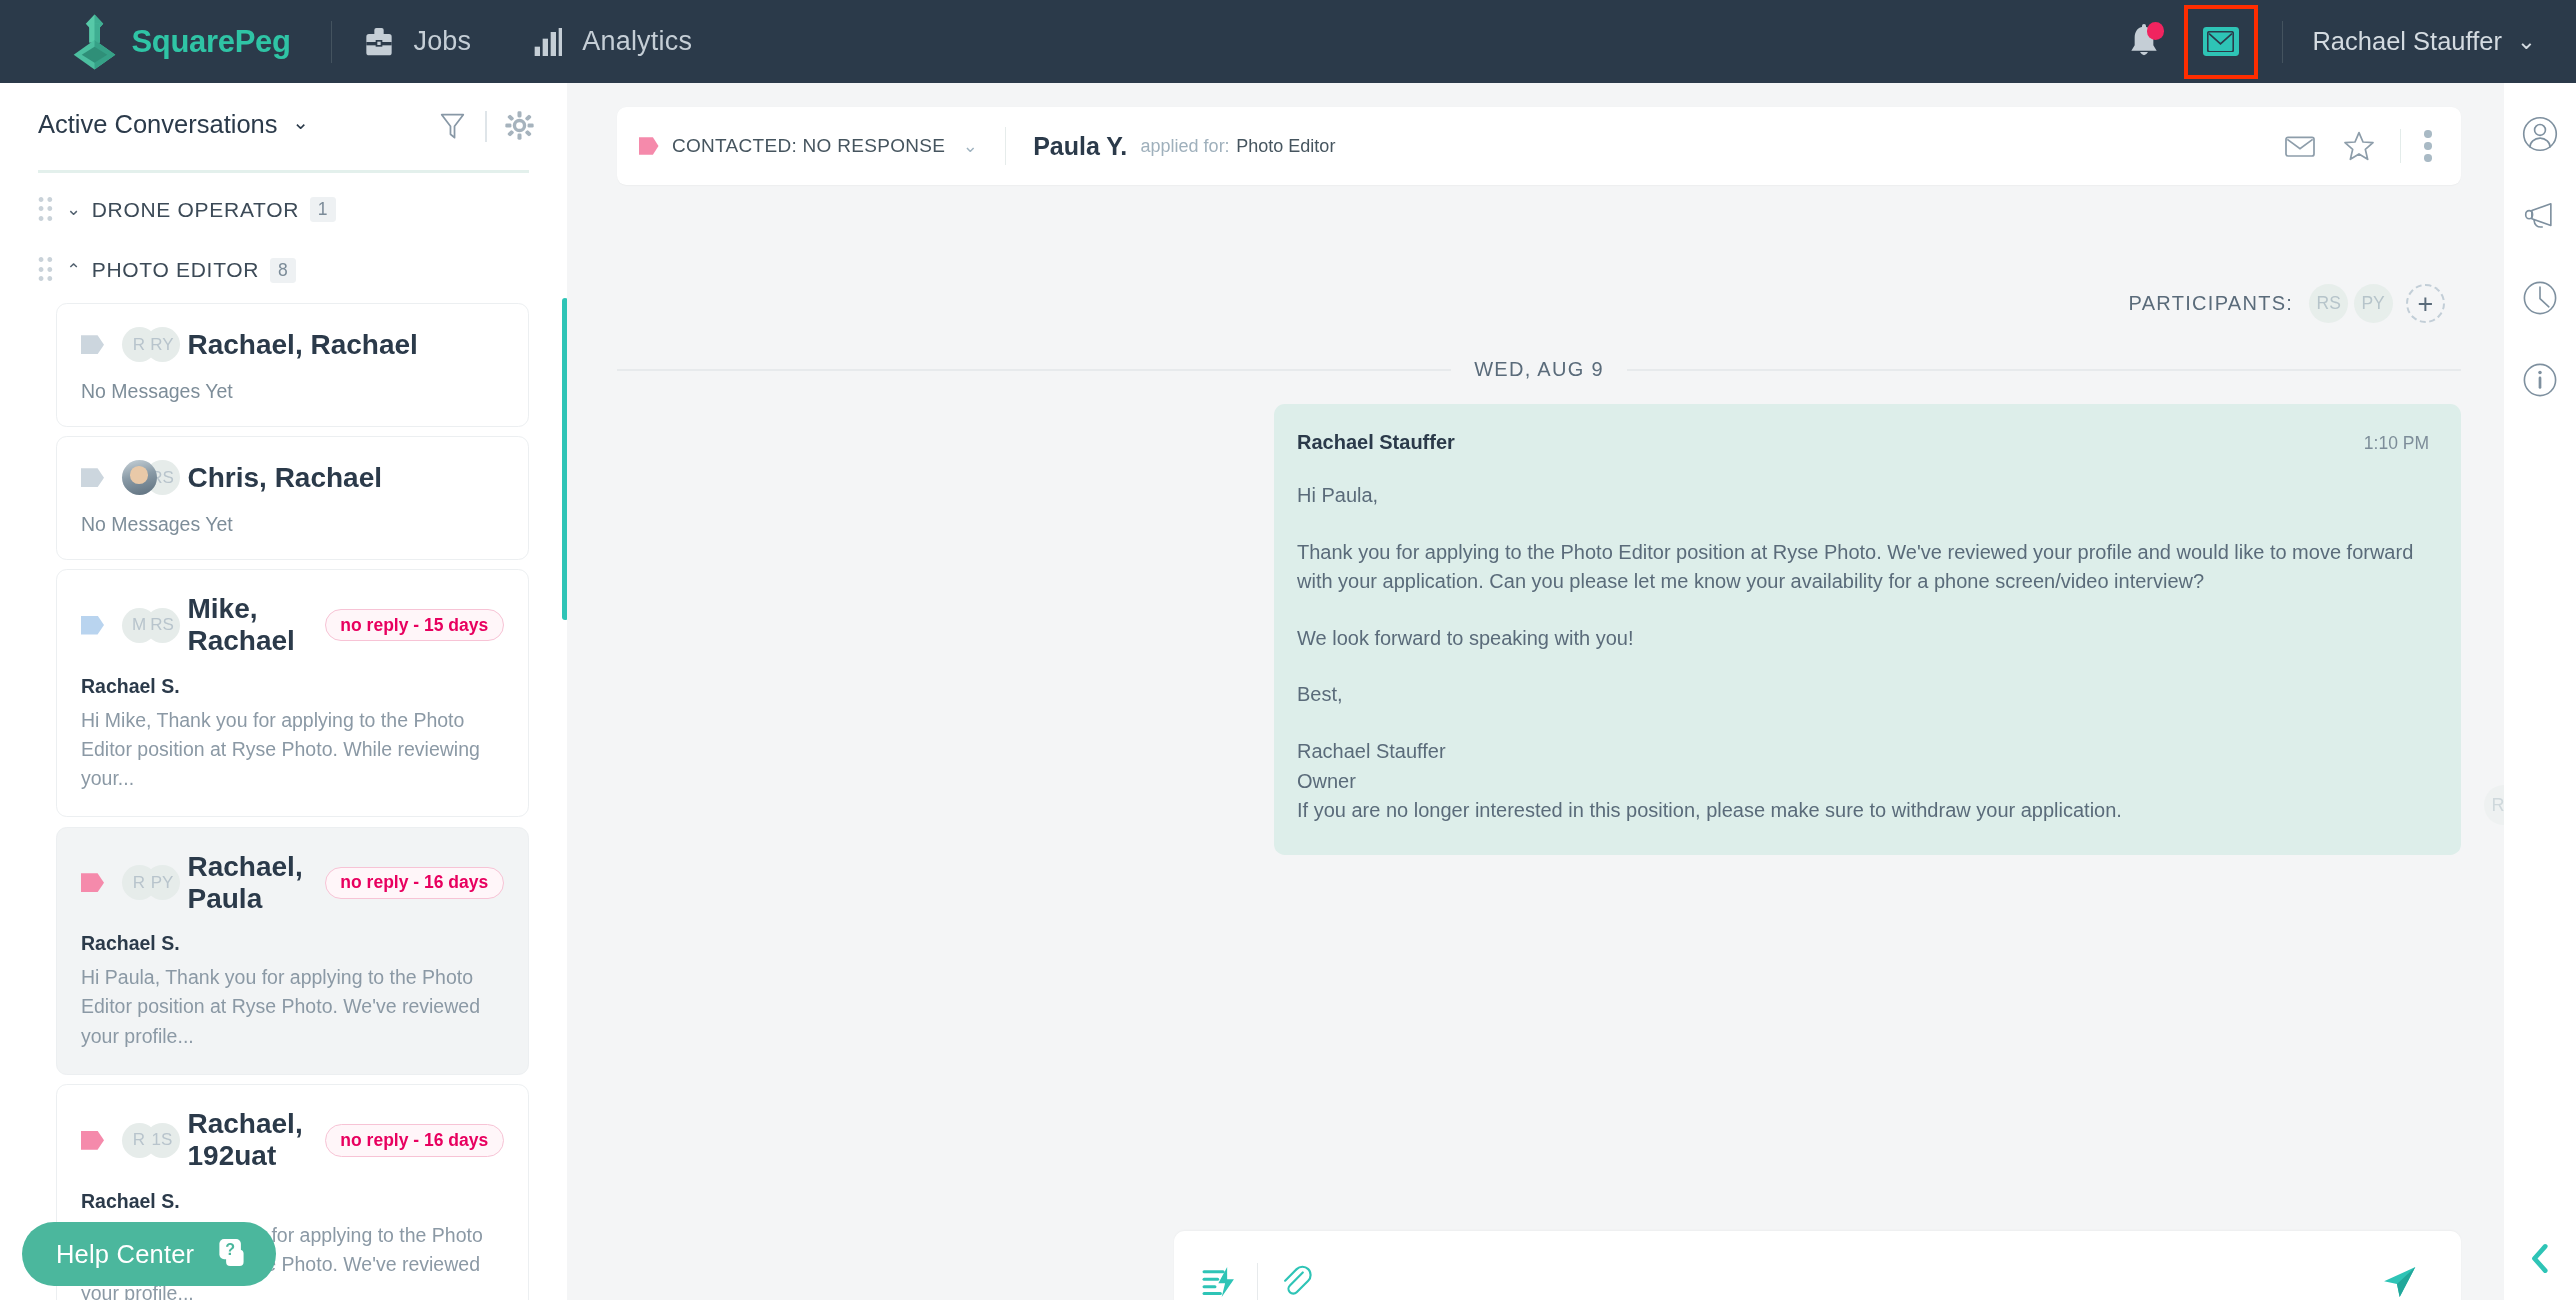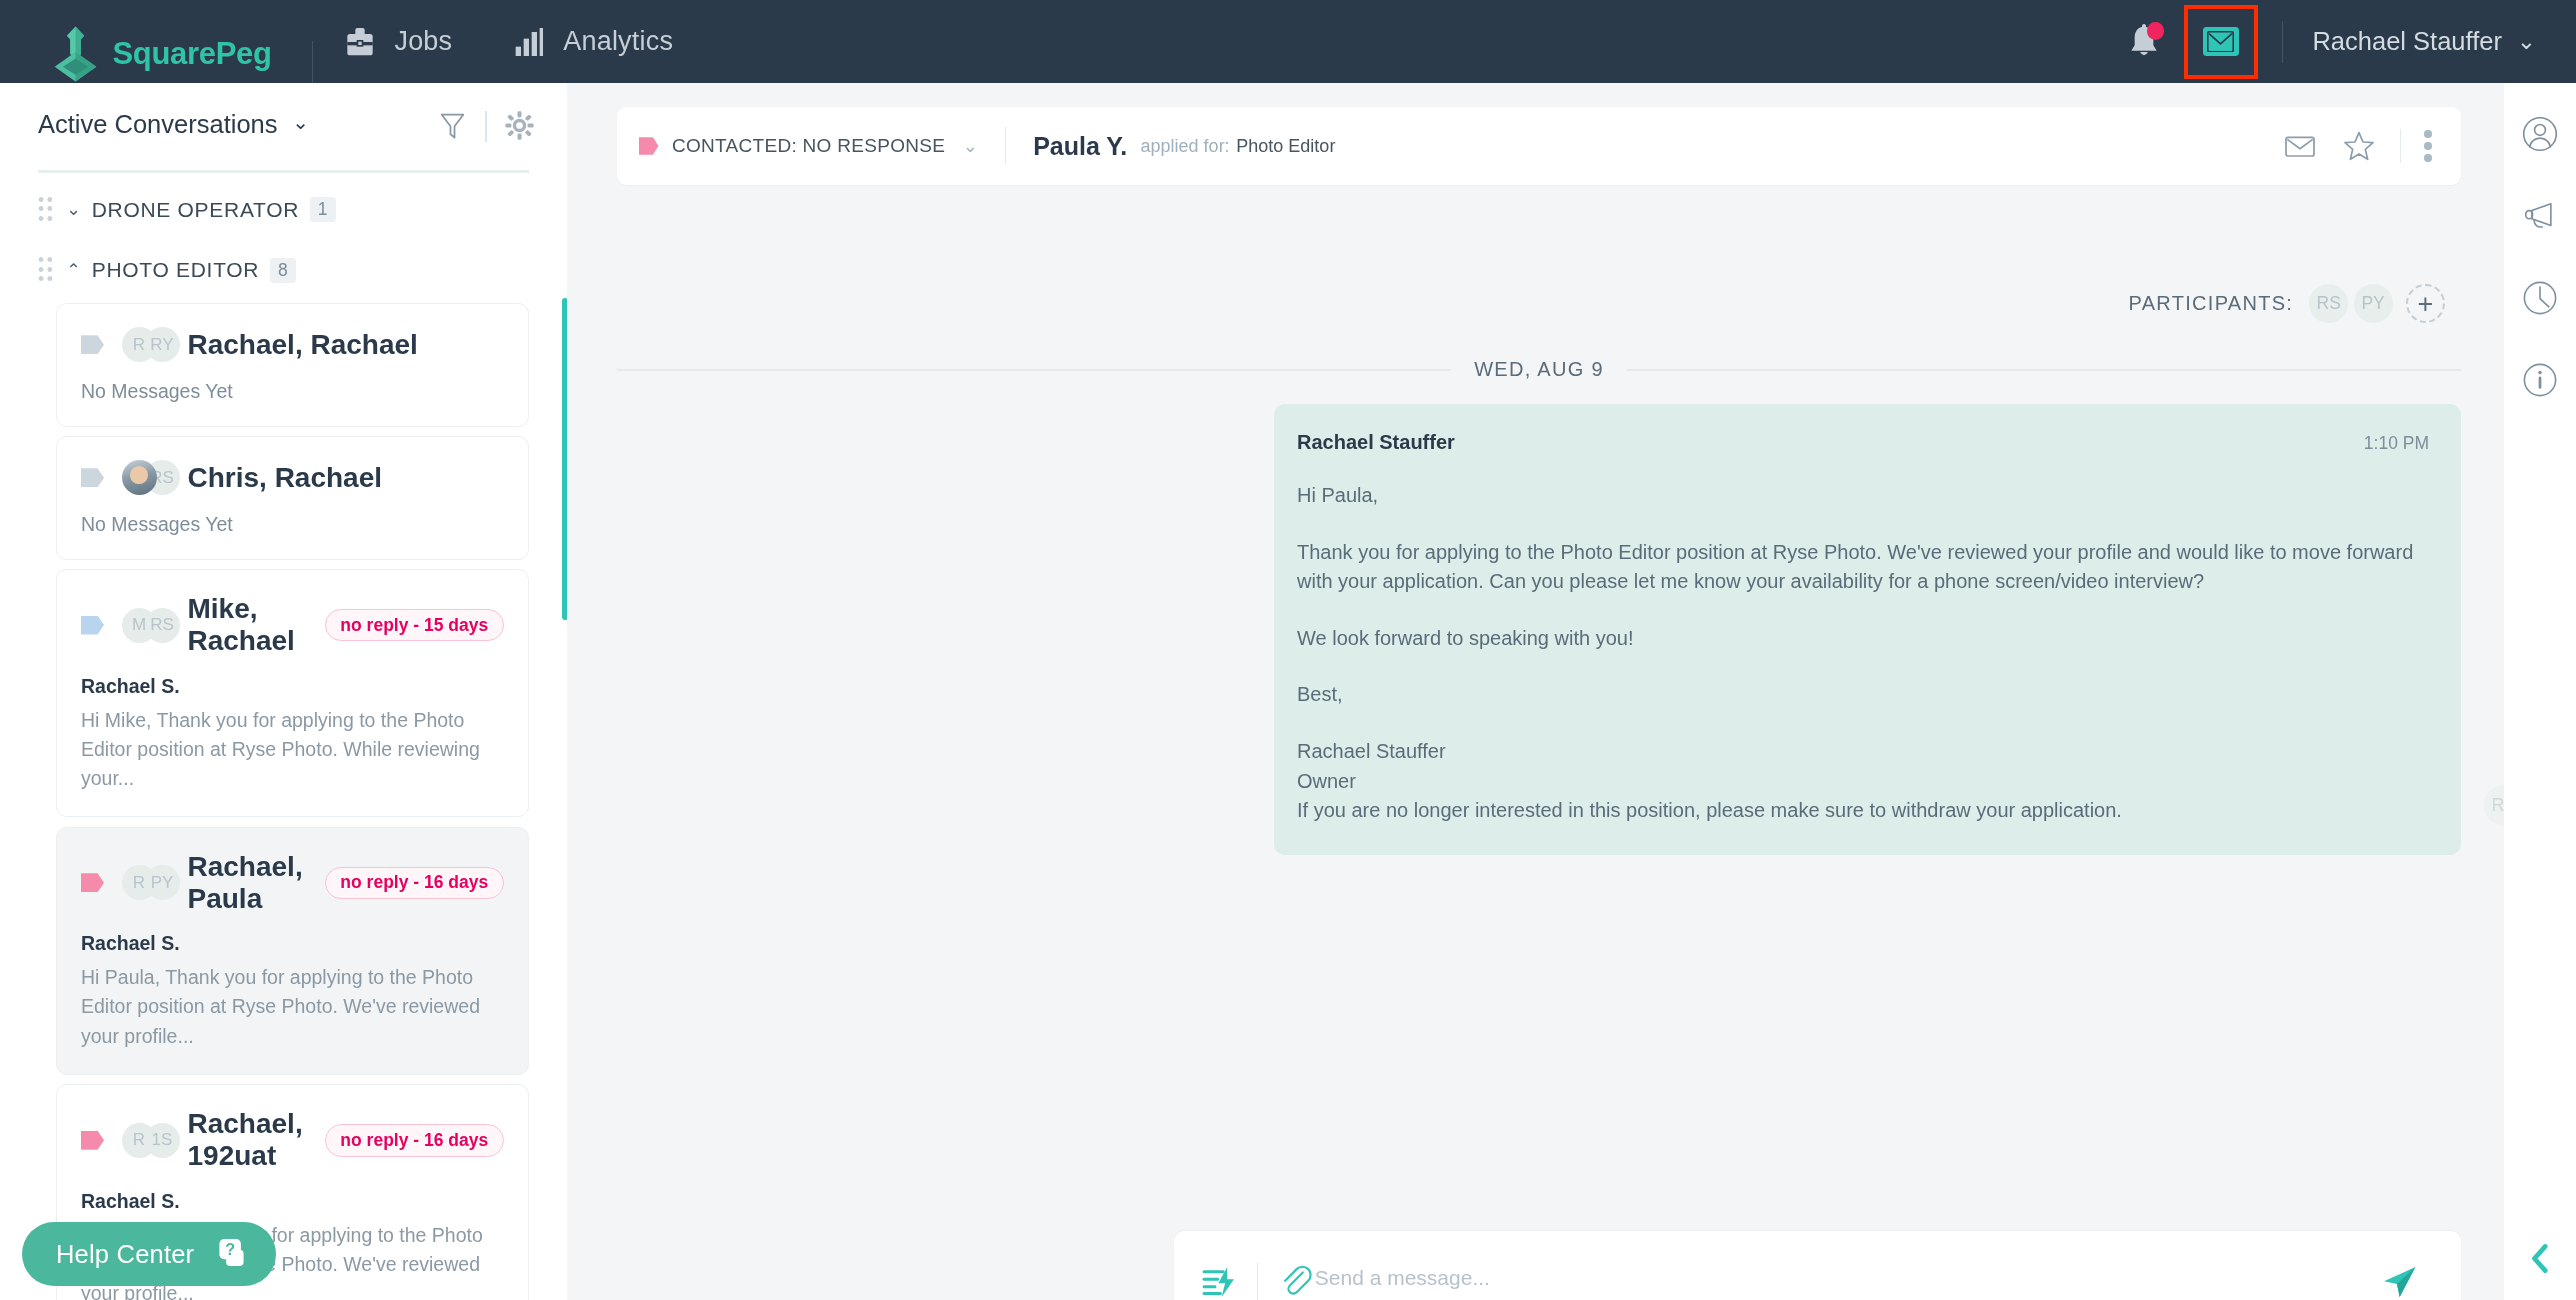--- a/index.html
+++ b/index.html
@@ -9,22 +9,23 @@
     font-family: "Liberation Sans", sans-serif;
     overflow: hidden;
   }
   body { position: relative; }
 
   
   .topnav {
     position: absolute; top: 0; left: 0;
     width: 2576px; height: 83px;
     background: #2b3a4a;
-    display: flex; align-items: flex-end;
+    display: flex; align-items: center;
     z-index: 50;
+    padding-left: 19px;
   }
   .brand { display: flex; align-items: center; padding-left: 52px; }
   .brand-logo { width: 47px; height: 58px; position: relative; }
   .brand-name {
     color: #2fc4a5; font-size: 31px; font-weight: bold;
     letter-spacing: -0.3px; margin-left: 13.4px;
   }
   .nav-divider {
     width: 1.3px; height: 42px; background: #44535f;
     margin-left: 40px; margin-right: 0px;
@@ -542,21 +543,20 @@
         </g>
         <polygon points="40,6 27,30 37,30 32,50 50,24 40,24" fill="#2ec4b6"></polygon>
       </svg>
     </span>
     <span class="comp-div"></span>
     <span class="comp-ico" style="margin-left:0">
       <svg viewBox="0 0 56 56" width="38" height="38">
         <path d="M38 14 L19 33 a7 7 0 0 0 10 10 L46 26 a12 12 0 0 0 -17 -17 L12 26" fill="none" stroke="#2ec4b6" stroke-width="3.2" stroke-linecap="round"></path>
       </svg>
     </span>
-    <input class="comp-input" type="text" value="" placeholder="Send a message..." style="">
     <span class="send-btn">
       <svg viewBox="0 0 56 56" width="38" height="38">
         <path d="M52 6 L6 27 L25 31 L29 50 Z" fill="#2ec4b6"></path>
         <path d="M52 6 L25 31 L29 50 Z" fill="#22a79a"></path>
       </svg>
     </span>
   </div>
 </div>
 
 <div class="rightrail">

